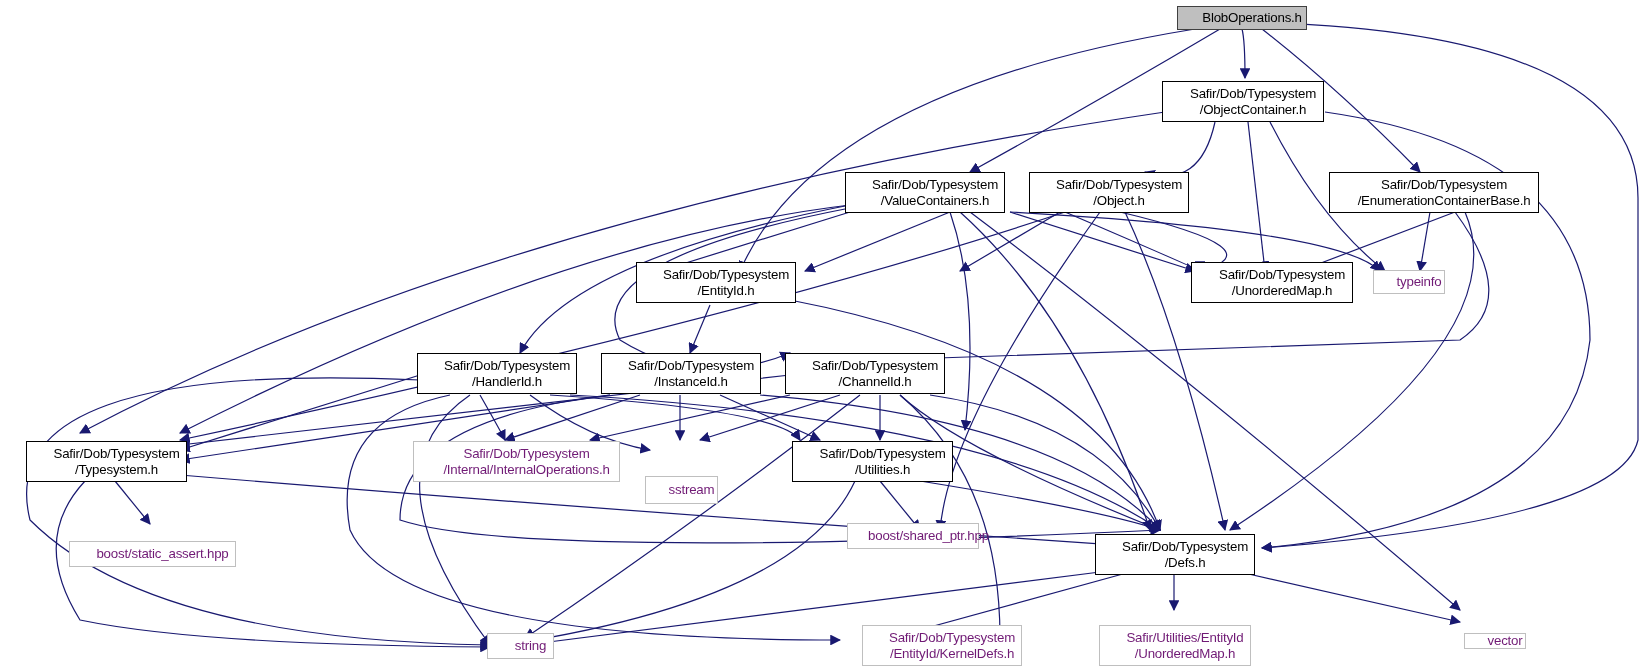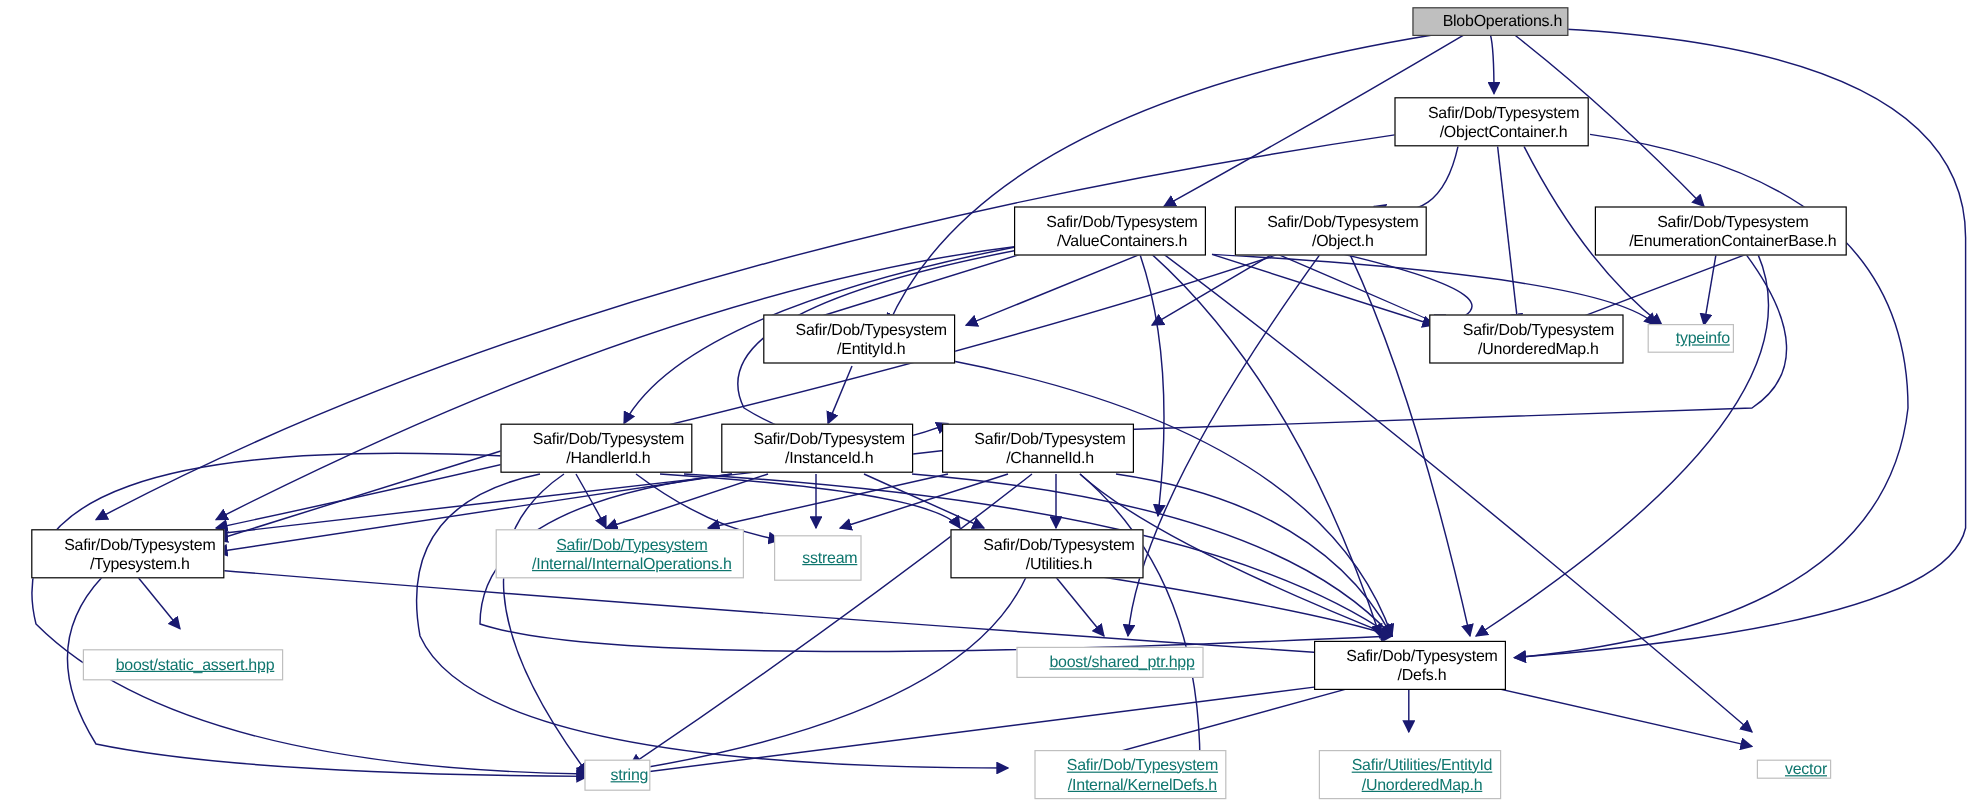--- a/index.html
+++ b/index.html
@@ -1,21 +1,21 @@
 <!DOCTYPE html>
 <html><head>
 <meta charset="utf-8">
 <style>
   html, body { margin:0; padding:0; background:#ffffff; }
   body { width:1640px; height:672px; position:relative; overflow:hidden; font-family:"Liberation Sans", sans-serif; }
   svg { position:absolute; left:0; top:0; }
   .node { position:absolute; box-sizing:border-box; background:#fff; border:1px solid #000; font-size:13.3px; line-height:16px; color:#000; text-align:center; display:flex; flex-direction:column; justify-content:center; white-space:nowrap; letter-spacing:-0.2px;padding-left:20px; }
   .node.root { background:#bfbfbf; border-color:#404040; }
   .node.ext { border-color:#bfbfbf; }
-  .node.ext span { color:#0f766e;text-decoration:underline; }
+  .node.ext span { color:#701a75; }
 </style>
 </head>
 <body>
 
 <svg width="1640" height="672">
   <defs>
     <marker id="ah" viewBox="0 0 10 10" refX="9" refY="5" markerWidth="9" markerHeight="9" orient="auto">
       <path d="M0,0 L10,5 L0,10 z" fill="#191970"></path>
     </marker>
   </defs>
@@ -130,43 +130,43 @@
     <span>/ChannelId.h</span>
   </div>
 <div class="node" style="left:26px;top:441px;width:161px;height:41px;">
     <span>Safir/Dob/Typesystem</span>
     <span>/Typesystem.h</span>
   </div>
 <div class="node ext" style="left:413px;top:441px;width:207px;height:41px;">
     <span>Safir/Dob/Typesystem</span>
     <span>/Internal/InternalOperations.h</span>
   </div>
-<div class="node ext" style="left:645px;top:446px;width:73px;height:38px;">
+<div class="node ext" style="left:645px;top:476px;width:73px;height:28px;">
     <span>sstream</span>
   </div>
 <div class="node" style="left:792px;top:441px;width:161px;height:41px;">
     <span>Safir/Dob/Typesystem</span>
     <span>/Utilities.h</span>
   </div>
 <div class="node ext" style="left:69px;top:541px;width:167px;height:26px;">
     <span>boost/static_assert.hpp</span>
   </div>
-<div class="node ext" style="left:847px;top:539px;width:156px;height:26px;">
+<div class="node ext" style="left:847px;top:523px;width:132px;height:26px;">
     <span>boost/shared_ptr.hpp</span>
   </div>
 <div class="node" style="left:1095px;top:534px;width:160px;height:41px;">
     <span>Safir/Dob/Typesystem</span>
     <span>/Defs.h</span>
   </div>
-<div class="node ext" style="left:487px;top:633px;width:55px;height:26px;">
+<div class="node ext" style="left:487px;top:633px;width:67px;height:26px;">
     <span>string</span>
   </div>
 <div class="node ext" style="left:862px;top:625px;width:160px;height:41px;">
     <span>Safir/Dob/Typesystem</span>
-    <span>/Internal/KernelDefs.h</span>
+    <span>/EntityId/KernelDefs.h</span>
   </div>
 <div class="node ext" style="left:1099px;top:625px;width:152px;height:41px;">
     <span>Safir/Utilities/EntityId</span>
     <span>/UnorderedMap.h</span>
   </div>
 <div class="node ext" style="left:1464px;top:633px;width:62px;height:16px;">
     <span>vector</span>
   </div>
 
 </body></html>

